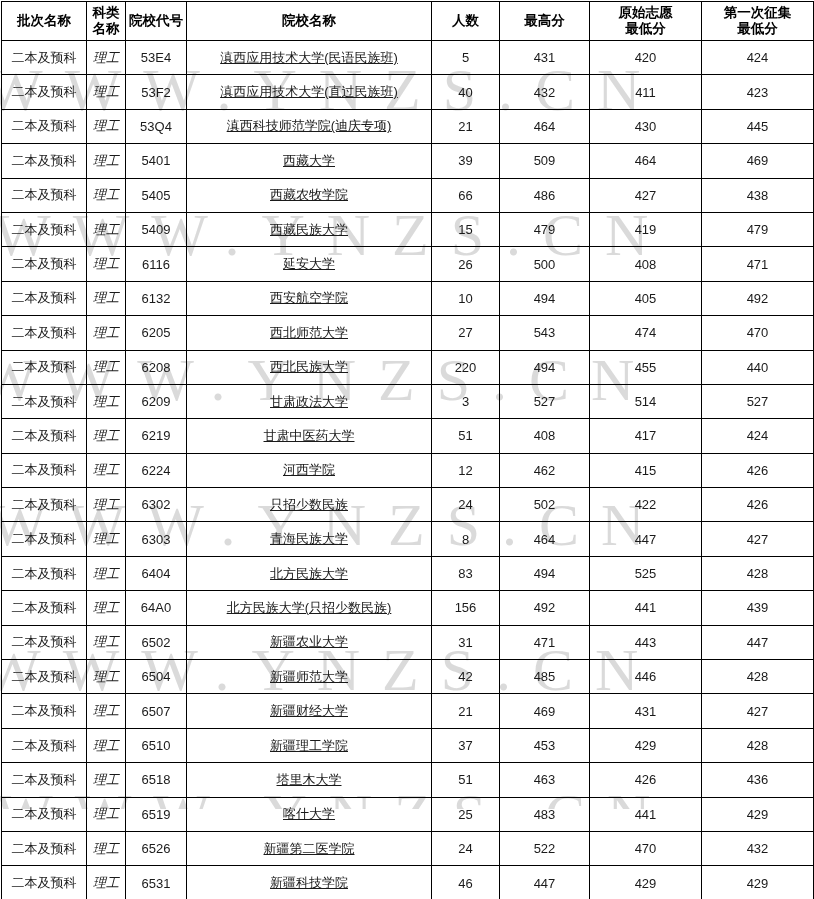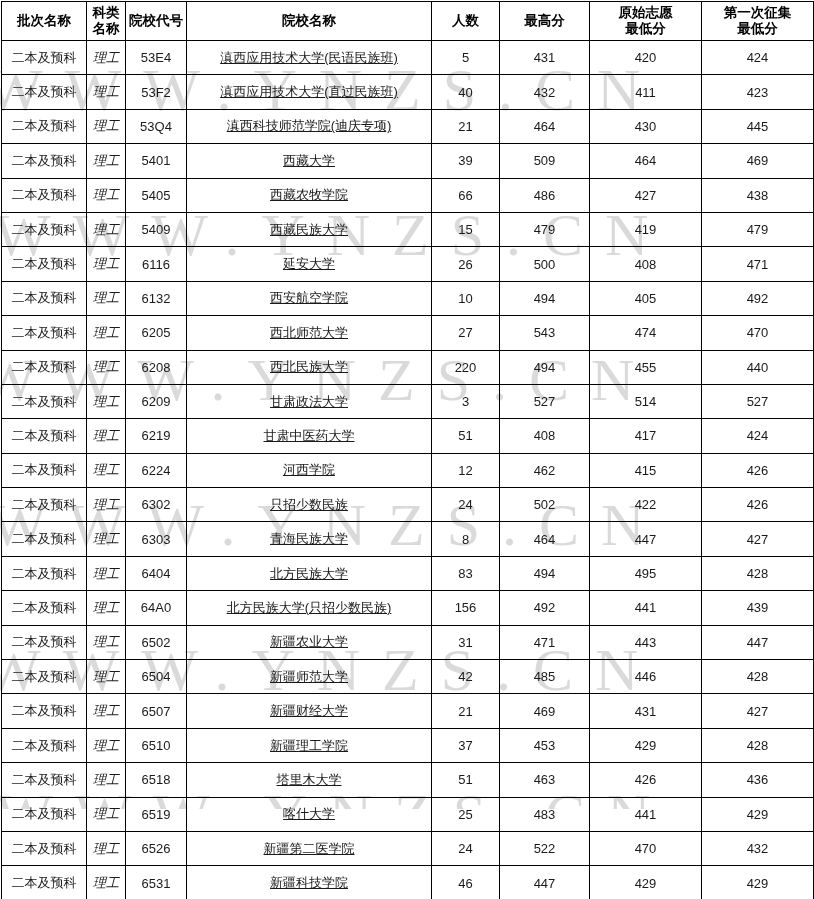--- a/index.html
+++ b/index.html
@@ -296,21 +296,21 @@
           <td class="c-orig">447</td>
           <td class="c-first">427</td>
         </tr>
         <tr>
           <td class="c-batch">二本及预科</td>
           <td class="c-cat">理工</td>
           <td class="c-code">6404</td>
           <td class="c-name">北方民族大学</td>
           <td class="c-num">83</td>
           <td class="c-max">494</td>
-          <td class="c-orig">495</td>
+          <td class="c-orig">525</td>
           <td class="c-first">428</td>
         </tr>
         <tr>
           <td class="c-batch">二本及预科</td>
           <td class="c-cat">理工</td>
           <td class="c-code">64A0</td>
           <td class="c-name">北方民族大学(只招少数民族)</td>
           <td class="c-num">156</td>
           <td class="c-max">492</td>
           <td class="c-orig">441</td>

